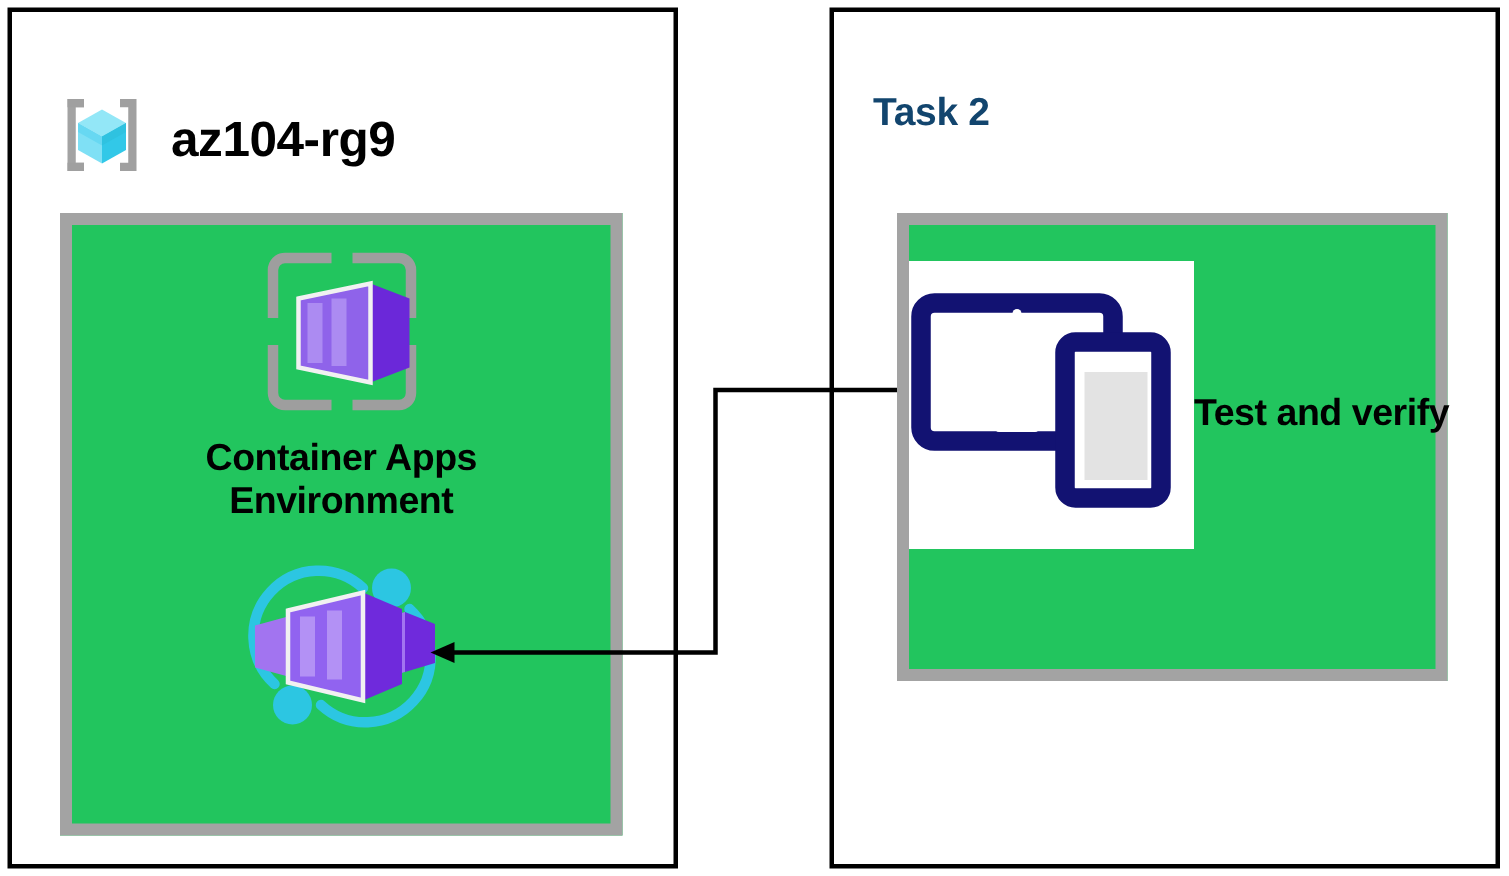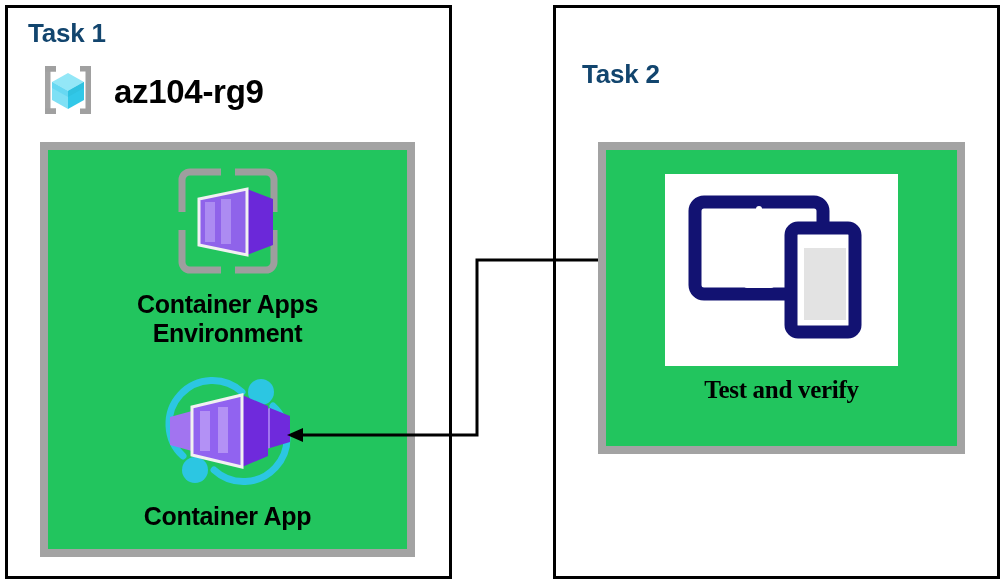--- a/index.html
+++ b/index.html
@@ -92,23 +92,22 @@
     letter-spacing: -0.3px;
   }
 
   
   #tv-card {
     position: absolute;
     left: 0;
     top: 24px;
     width: 100%;
     display: flex;
-    flex-direction: column;
-    align-items: center;
-    font-family: Liberation Serif, serif;
+    flex-direction: row;
+    align-items: center;
   }
   #tv-icon-plate {
     background: #ffffff;
     width: 233px;
     height: 192px;
     display: flex;
     align-items: center;
     justify-content: center;
   }
   #tv-label {
@@ -129,21 +128,20 @@
     pointer-events: none;
   }
 </style>
 </head>
 <body>
 
 <div class="canvas">
 
   <div class="task-panel" id="task1-panel"></div>
 
-  <div class="task-title" id="task1-title">Task 1</div>
 
   <div class="rg-row">
     <span>
       <svg width="64" height="64" viewBox="0 0 64 64" aria-hidden="true">
 
         <path d="M20 8 L9 8 L9 56 L20 56 L20 50.5 L14.5 50.5 L14.5 13.5 L20 13.5 Z" fill="#a3a3a3"></path>
         <path d="M20 8 L9 8 L9 13.5 L14.5 13.5 L14.5 50.5 L9 50.5 L9 56 L20 56 L20 50.5 L14.5 50.5 L14.5 13.5 L20 13.5 Z" fill="#a0a0a0"></path>
 
         <path d="M44 8 L55 8 L55 56 L44 56 L44 50.5 L49.5 50.5 L49.5 13.5 L44 13.5 Z" fill="#a0a0a0"></path>
 
@@ -202,21 +200,20 @@
           <path d="M100 44 L122 38 L122 78 L100 84 Z" fill="#a274f0"></path>
           <path d="M122 38 L142 46 L142 72 L122 78 Z" fill="#6f2adc"></path>
 
           <path d="M44 37 L94 25 L94 97 L44 85 Z" fill="#9163f0"></path>
           <path d="M94 25 L120 36 L120 86 L94 97 Z" fill="#6f2adc"></path>
           <rect x="52" y="41" width="10" height="40" fill="#b391f5"></rect>
           <rect x="70" y="37" width="10" height="46" fill="#b391f5"></rect>
           <path d="M44 37 L94 25 L94 97 L44 85 Z" fill="none" stroke="#f1f1f1" stroke-width="3"></path>
         </svg>
       </span>
-      <div class="res-label">Container App</div>
     </div>
 
   </div>
 
   <div class="task-panel" id="task2-panel"></div>
 
   <div class="task-title" id="task2-title">Task 2</div>
 
   <div class="inner-box" id="task2-inner">
     <div id="tv-card">

